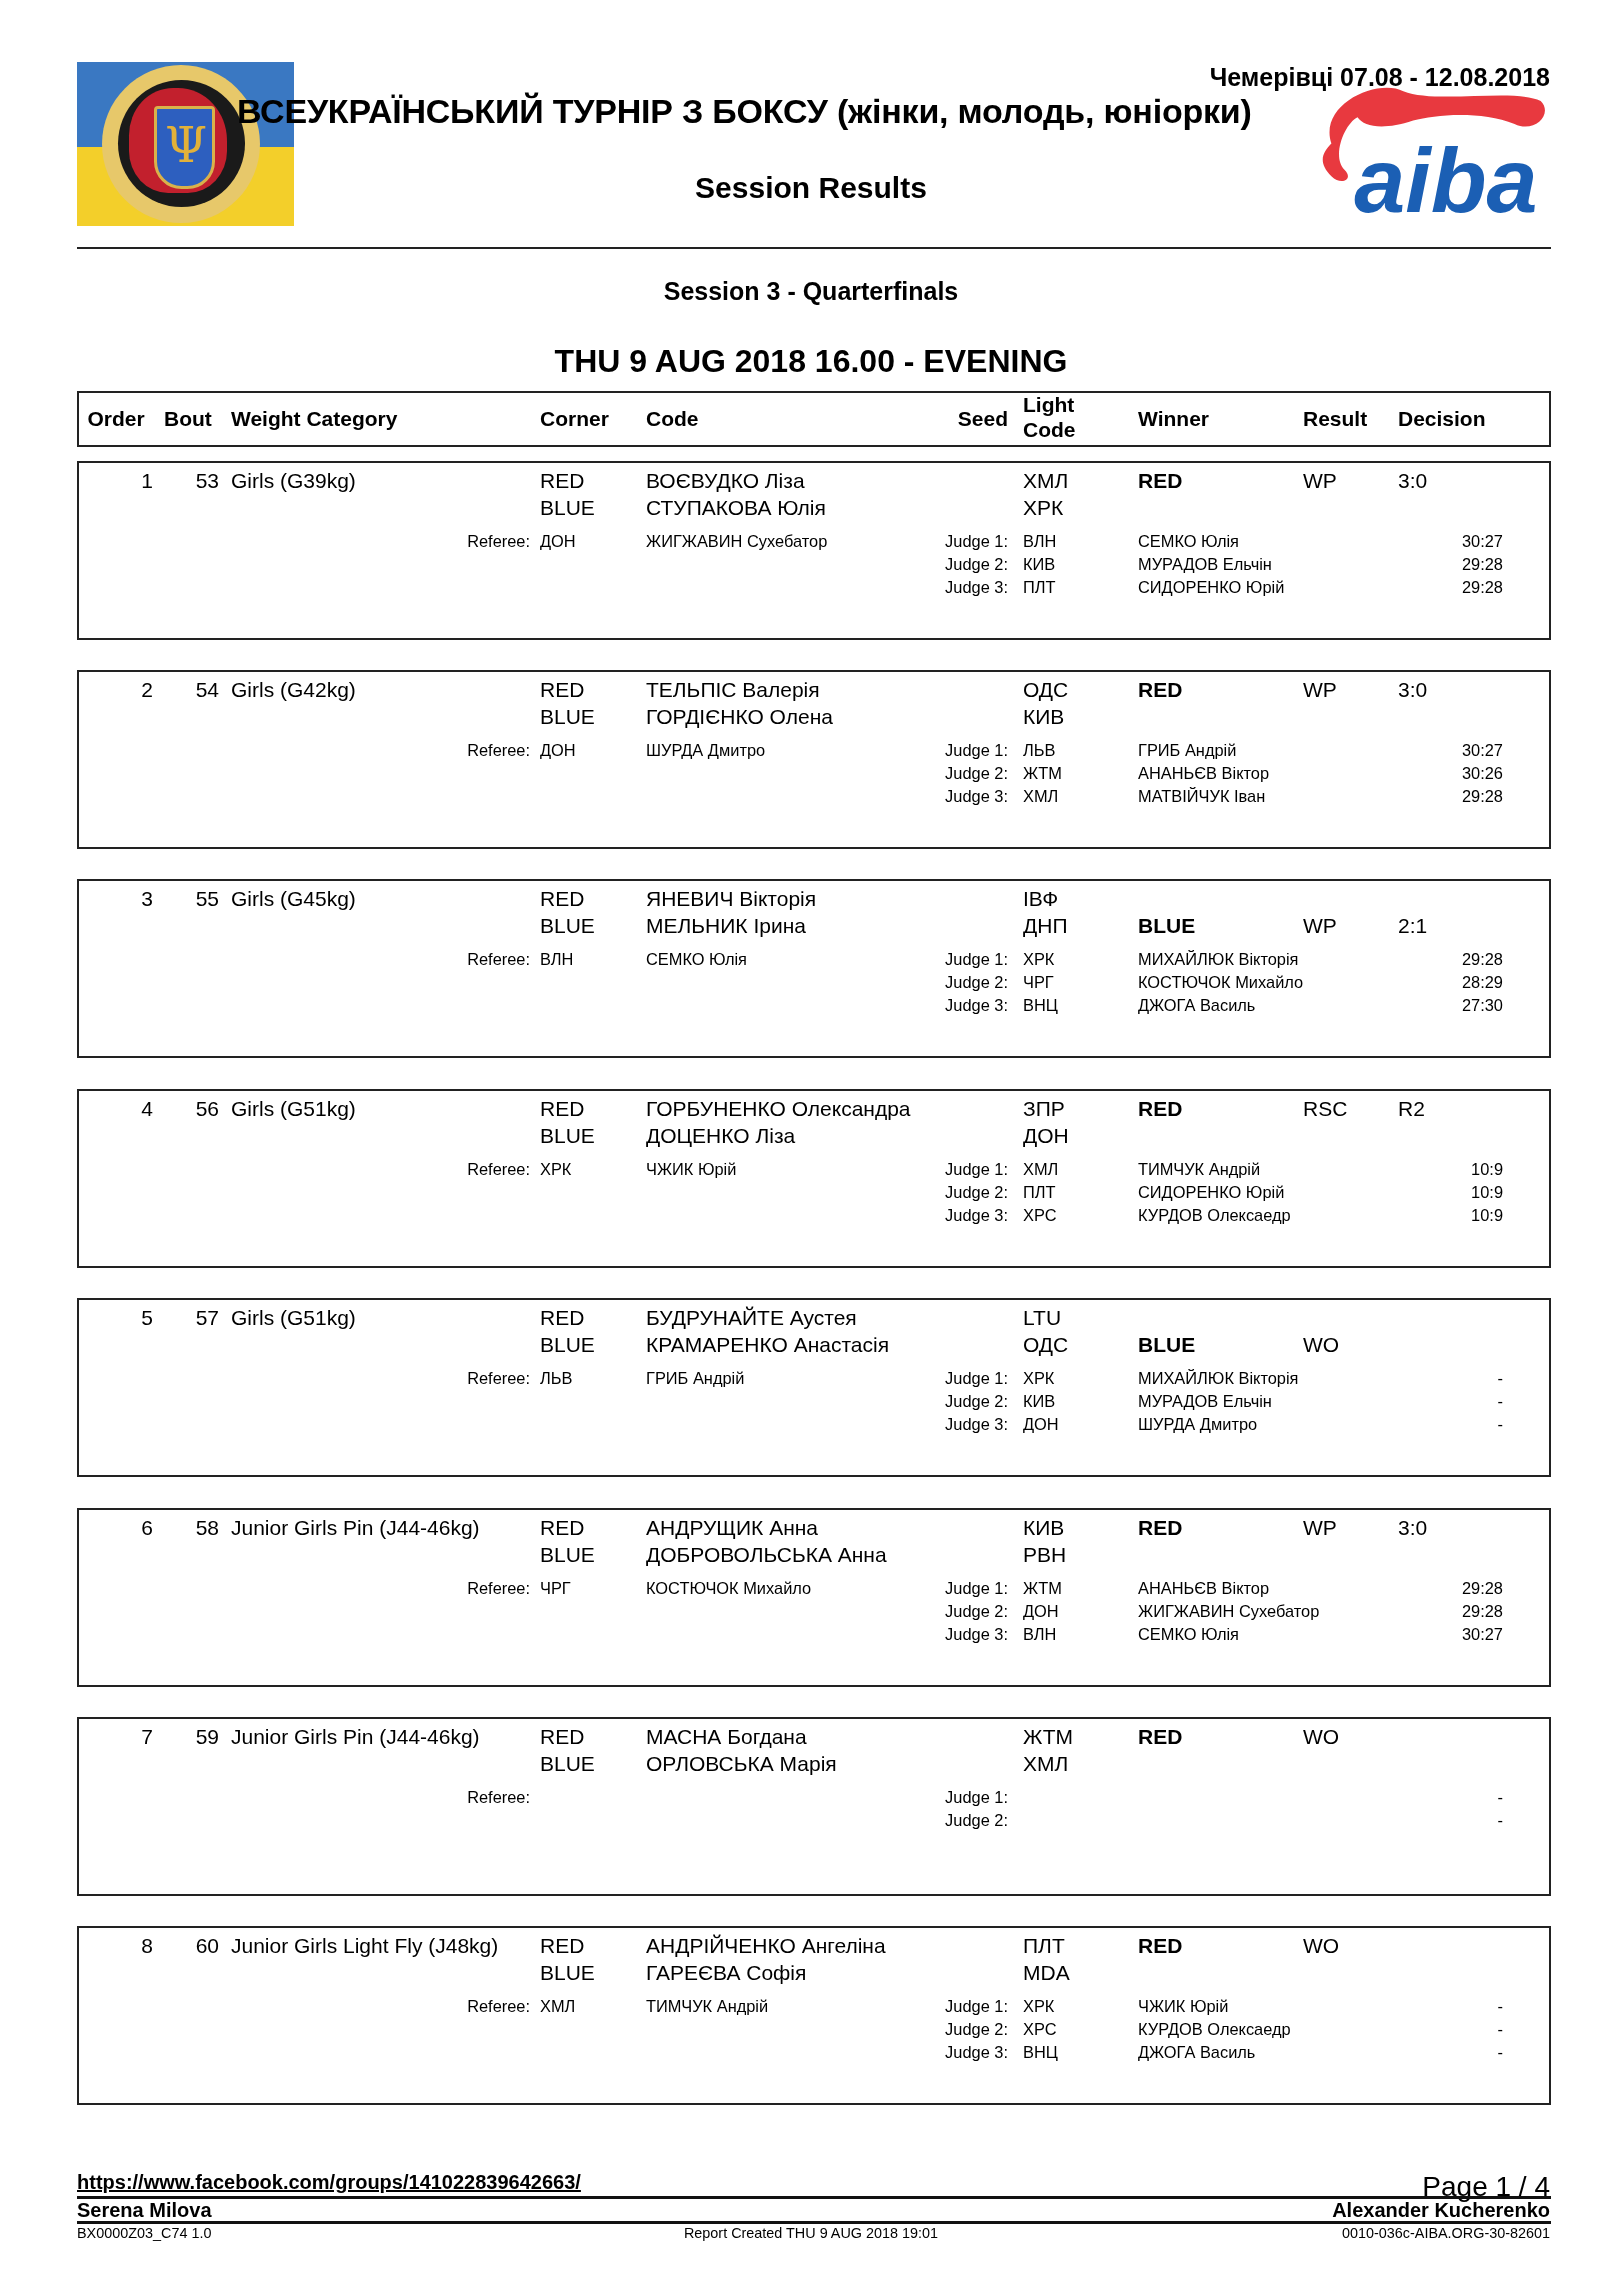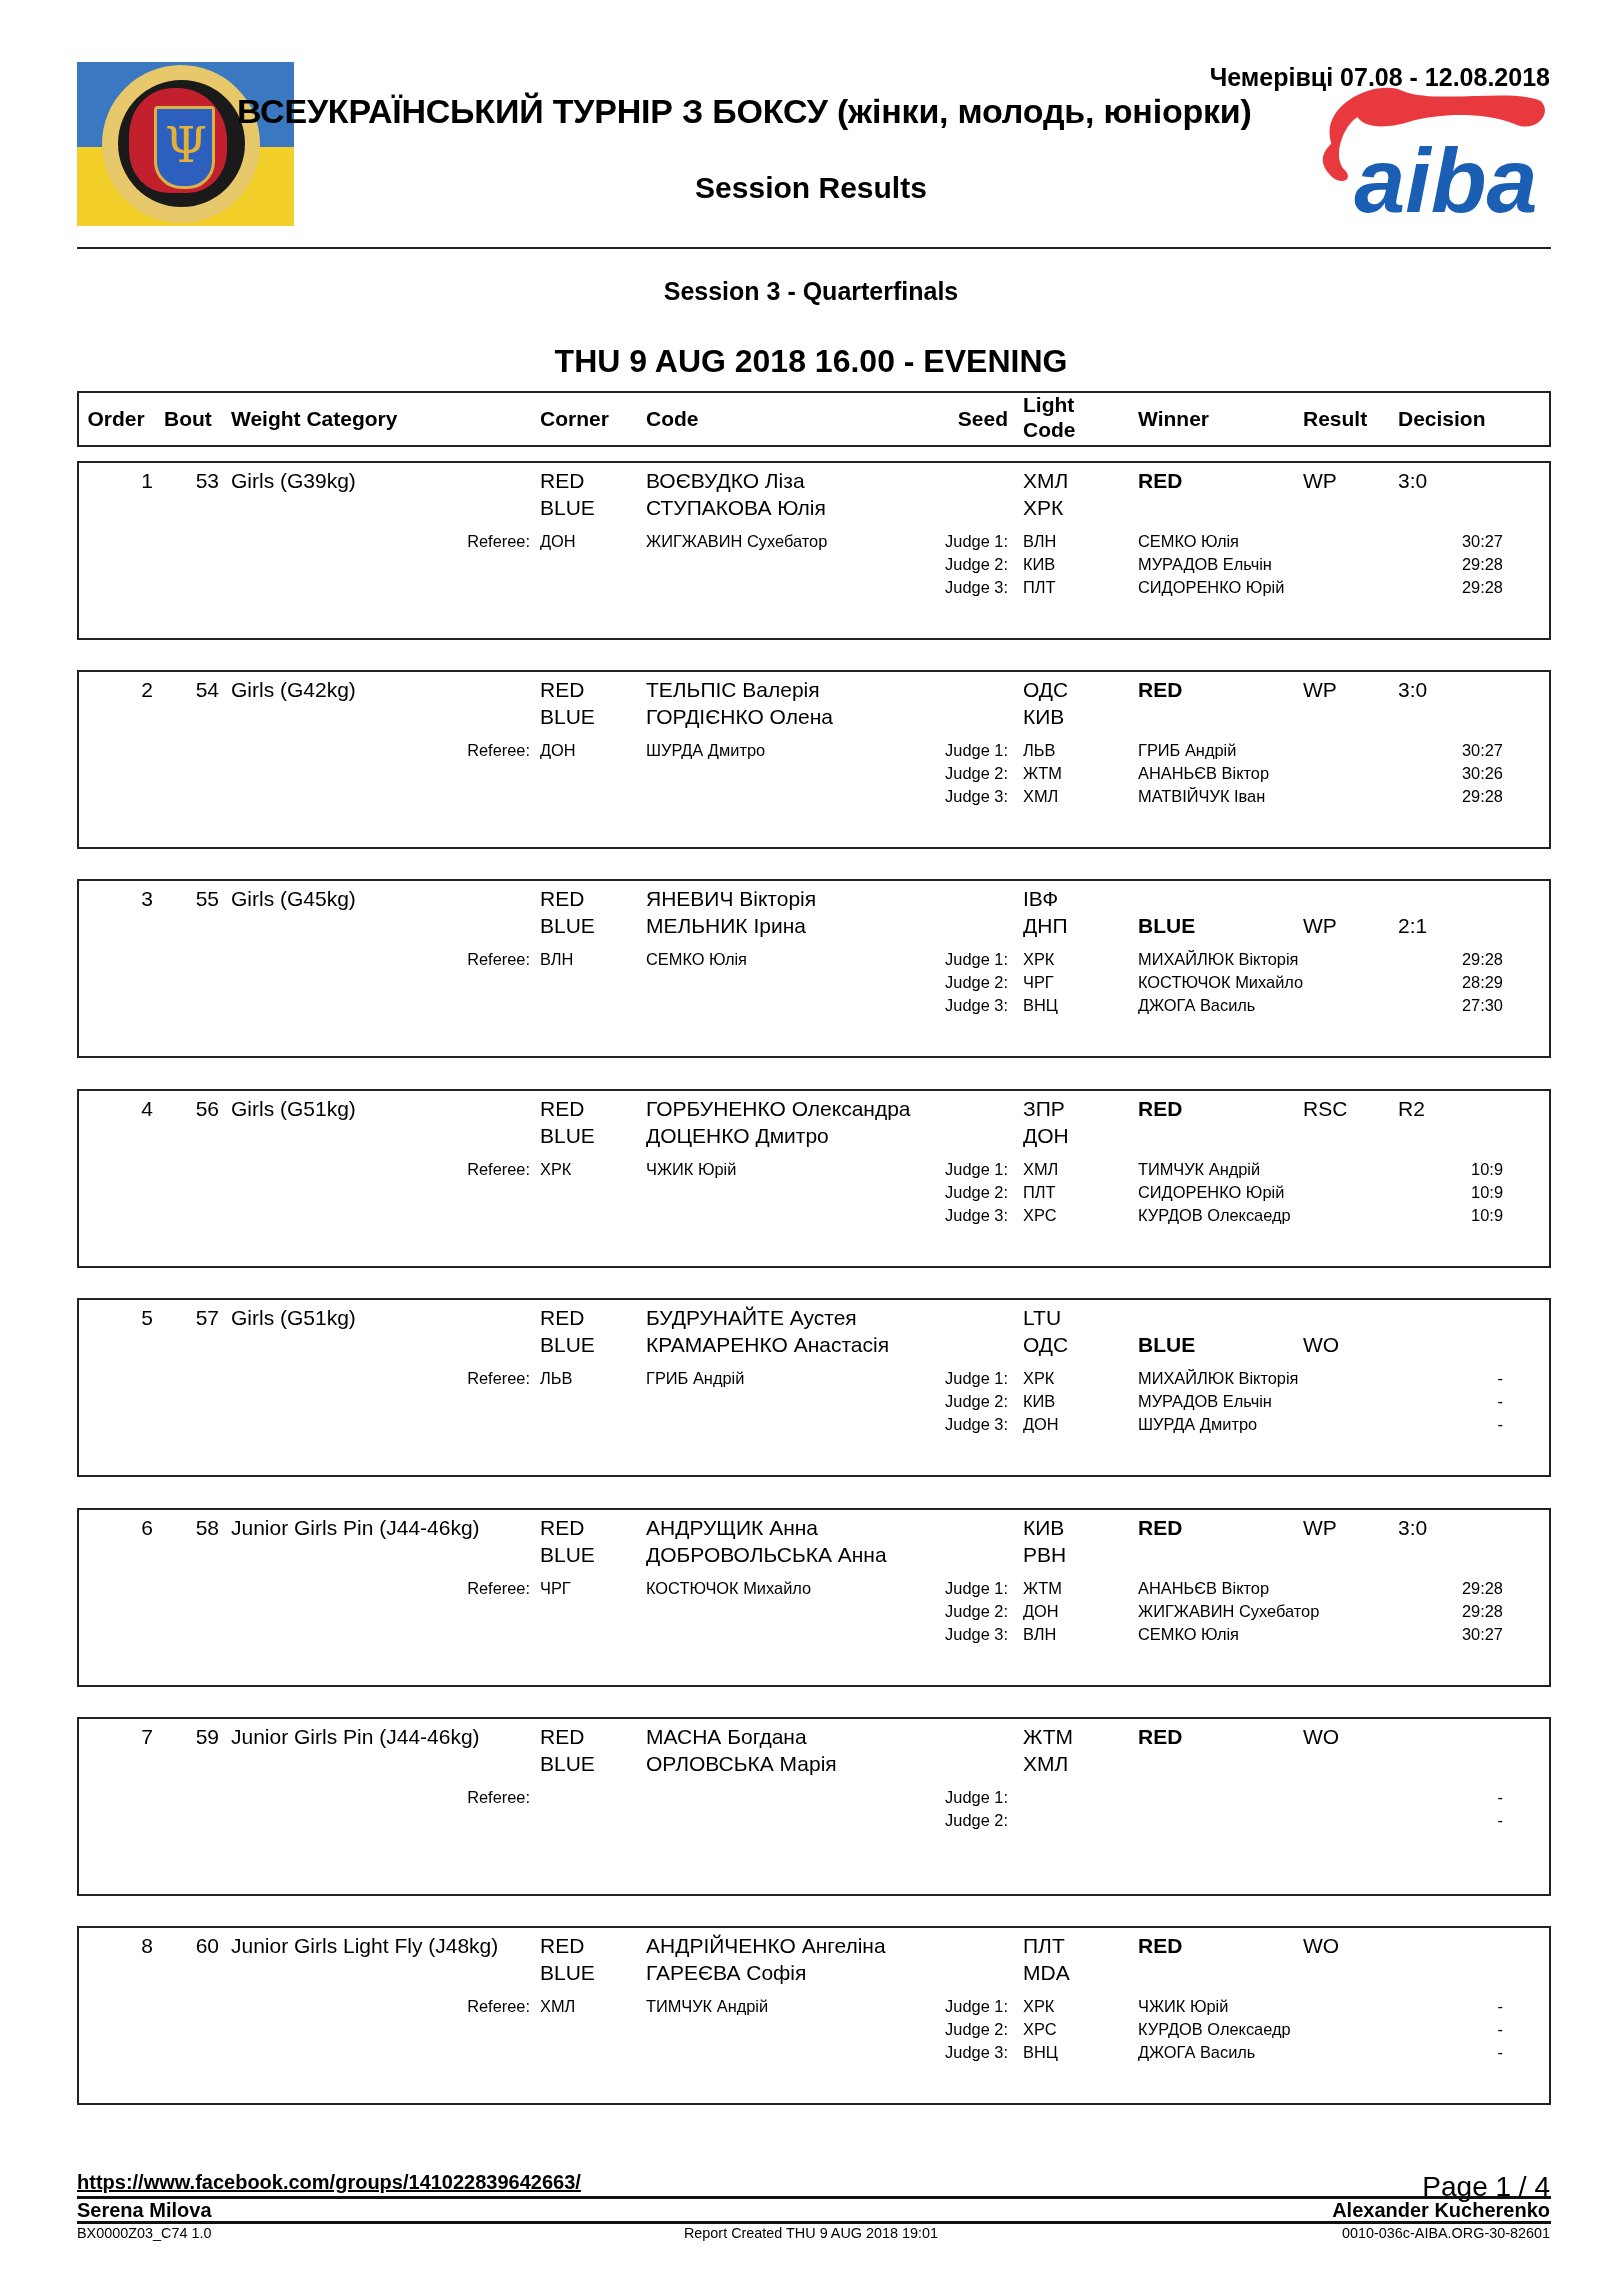--- a/index.html
+++ b/index.html
@@ -199,21 +199,21 @@
       <div class="b r" style="right:1396px;top:5.9px;width:39px">4</div>
       <div class="b r" style="right:1330px;top:5.9px;width:39px">56</div>
       <div class="b" style="left:152px;top:5.9px">Girls (G51kg)</div>
 
       <div class="b" style="left:461px;top:5.9px">RED</div>
       <div class="b" style="left:567px;top:5.9px">ГОРБУНЕНКО Олександра</div>
       <div class="b r" style="right:541px;top:5.9px"></div>
       <div class="b" style="left:944px;top:5.9px">ЗПР</div>
 
       <div class="b" style="left:461px;top:33px">BLUE</div>
-      <div class="b" style="left:567px;top:33px">ДОЦЕНКО Дмитро</div>
+      <div class="b" style="left:567px;top:33px">ДОЦЕНКО Ліза</div>
       <div class="b r" style="right:541px;top:33px"></div>
       <div class="b" style="left:944px;top:33px">ДОН</div>
 
       <div class="b bold" style="left:1059px;top:5.9px">RED</div>
       <div class="b" style="left:1224px;top:5.9px">RSC</div>
       <div class="b" style="left:1319px;top:5.9px">R2</div>
 
       <div class="s r" style="right:1019px;top:69px">Referee:</div>
       <div class="s" style="left:461px;top:69px">ХРК</div>
       <div class="s" style="left:567px;top:69px">ЧЖИК Юрій</div>

